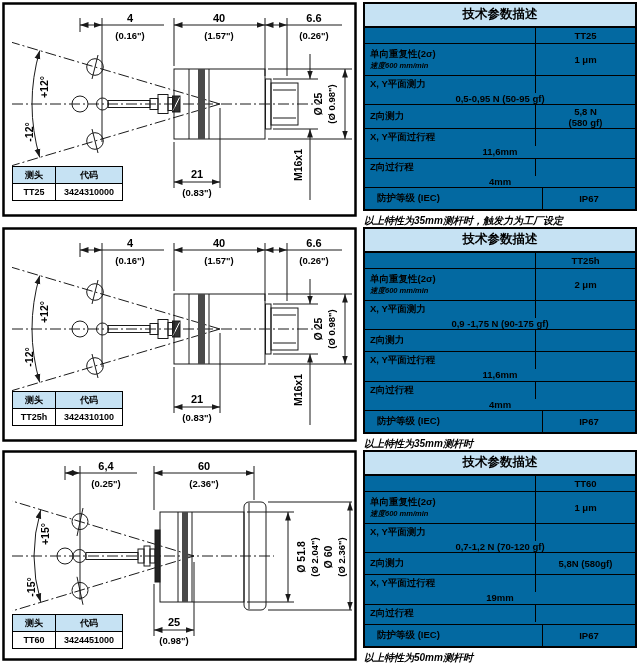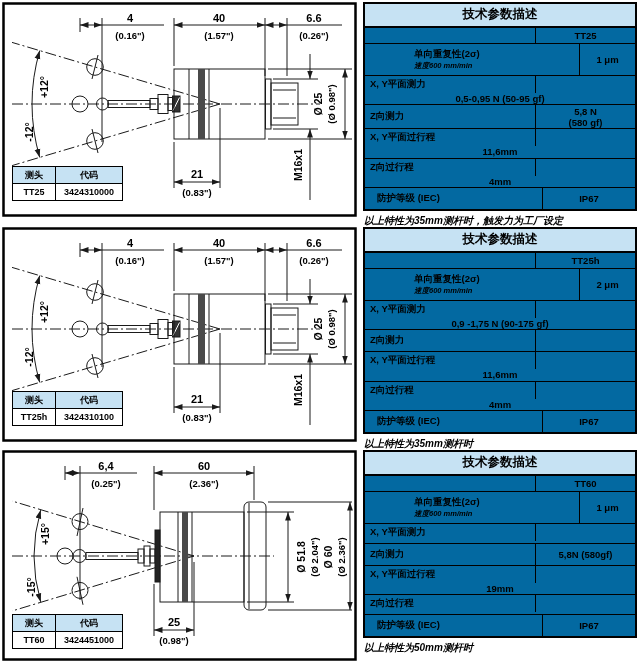--- a/index.html
+++ b/index.html
@@ -28,21 +28,21 @@
   .spec{border:2px solid #000;background:#0369a1;}
   .spec-title{background:#c6e2f3;border-bottom:2.5px solid #000;text-align:center;
               font-size:12.5px;font-weight:bold;padding:2px 0 3px;}
   .srow{display:flex;border-bottom:1px solid #000;align-items:stretch;}
   .srow:last-child{border-bottom:none;padding-left:7px;}
   .clc{width:162px;border-right:1px solid #000;padding:2px 3px 2px 5px;display:flex;
        flex-direction:column;justify-content:center;font-size:9.5px;font-weight:bold;}
   .crc{flex:1;display:flex;flex-direction:column;justify-content:center;align-items:center;
        text-align:center;font-size:9.5px;font-weight:bold;line-height:1.2;}
   .sub{font-size:7.5px;font-style:italic;font-weight:bold;}
-  .h16{min-height:15px;}.h32{min-height:31px;padding-left:44px;}.h20{min-height:19px;flex-direction:column;}
+  .h16{min-height:15px;}.h32{min-height:31px;}.h20{min-height:19px;flex-direction:column;}
   .h24{min-height:23px;}.h22{min-height:21px;}
   .footnote{font-size:10px;font-weight:bold;font-style:italic;margin:3px 0 0 1px;}
 </style>
 </head>
 <body>
 
 <div class="page">
 
   <section class="row" style="top:2px;">
     <div class="panel">
@@ -430,20 +430,23 @@
               <span class="sub">速度600 mm/min</span>
             </div>
           <div class="crc">
               <span>1 μm</span>
             </div>
         </div>
         <div class="srow h20">
           <div class="clc">
               <span>X, Y平面测力</span>
             </div>
+          <div class="crc">
+              <span>0,7-1,2 N (70-120 gf)</span>
+            </div>
         </div>
         <div class="srow h22">
           <div class="clc">
               <span>Z向测力</span>
             </div>
           <div class="crc">
               <span>5,8N (580gf)</span>
             </div>
         </div>
         <div class="srow h20">

